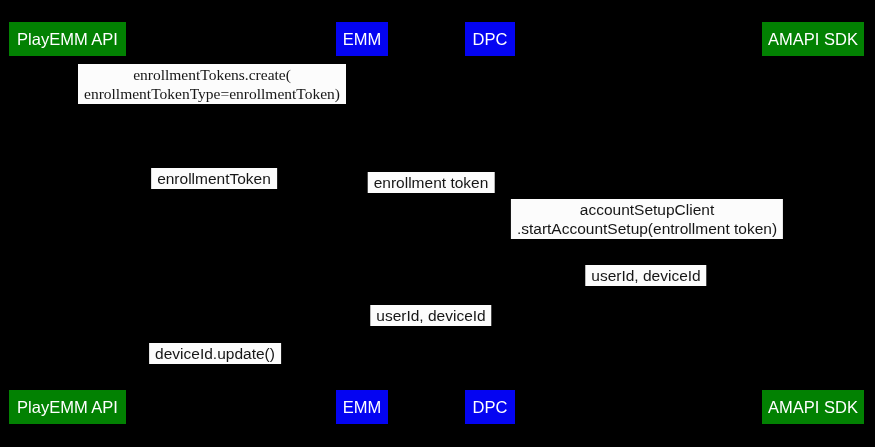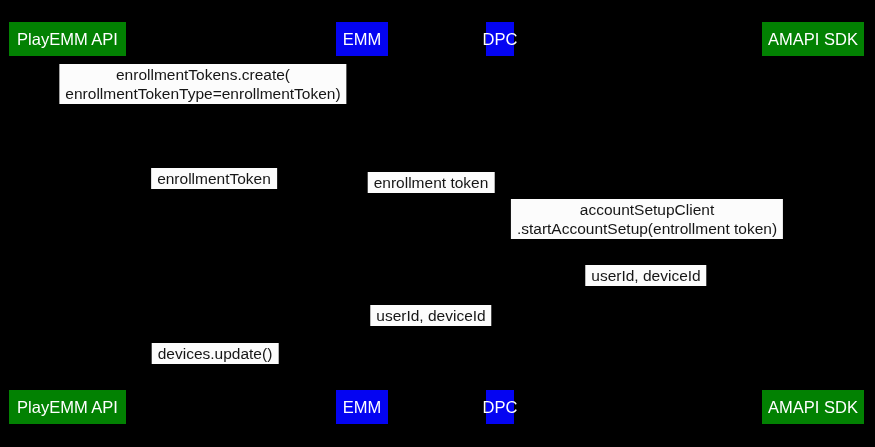--- a/index.html
+++ b/index.html
@@ -24,35 +24,35 @@
     justify-content: center;
     color: #ffffff;
     font-size: 16.5px;
     white-space: nowrap;
     box-sizing: border-box;
   }
   .actor-row-top .actor { top: 22px; }
   .actor-row-bottom .actor { top: 390px; }
   .a-playemm { left: 9px;   width: 117px; }
   .a-emm     { left: 336px; width: 52px;  }
-  .a-dpc     { left: 486px; width: 28px;  }
+  .a-dpc     { left: 465px; width: 50px;  }
   .a-amapi   { left: 742px; width: 102px; margin-left: 20px; }
   .msg {
     position: absolute;
     background: #fcfcfc;
     color: #161616;
     font-size: 15.5px;
     line-height: 19px;
     padding: 1px 6px;
     text-align: center;
     transform: translateX(-50%);
     white-space: nowrap;
   }
   .msg .line { display: block; }
-  .m1 { left: 203px; top: 64px;  }
+  .m1 { left: 212px; top: 64px; font-family: Liberation Serif, serif;  }
   .m2 { left: 214px; top: 140px; margin-top: 28px; }
   .m3 { left: 431px; top: 172px; }
   .m4 { left: 647px; top: 199px; }
   .m5 { left: 646px; top: 265px; }
   .m6 { left: 431px; top: 305px; }
   .m7 { left: 215px; top: 343px; }
 </style>
 </head>
 <body>
 
@@ -93,21 +93,21 @@
 
   <div class="msg m5">
     <span class="line">userId, deviceId</span>
   </div>
 
   <div class="msg m6">
     <span class="line">userId, deviceId</span>
   </div>
 
   <div class="msg m7">
-    <span class="line">devices.update()</span>
+    <span class="line">deviceId.update()</span>
   </div>
 
   <div class="actor-row-bottom">
     <div class="actor a-playemm" style="background: rgb(2, 129, 2);">
       <span>PlayEMM API</span>
     </div>
     <div class="actor a-emm" style="background: rgb(4, 4, 242);">
       <span>EMM</span>
     </div>
     <div class="actor a-dpc" style="background: rgb(4, 4, 242);">

